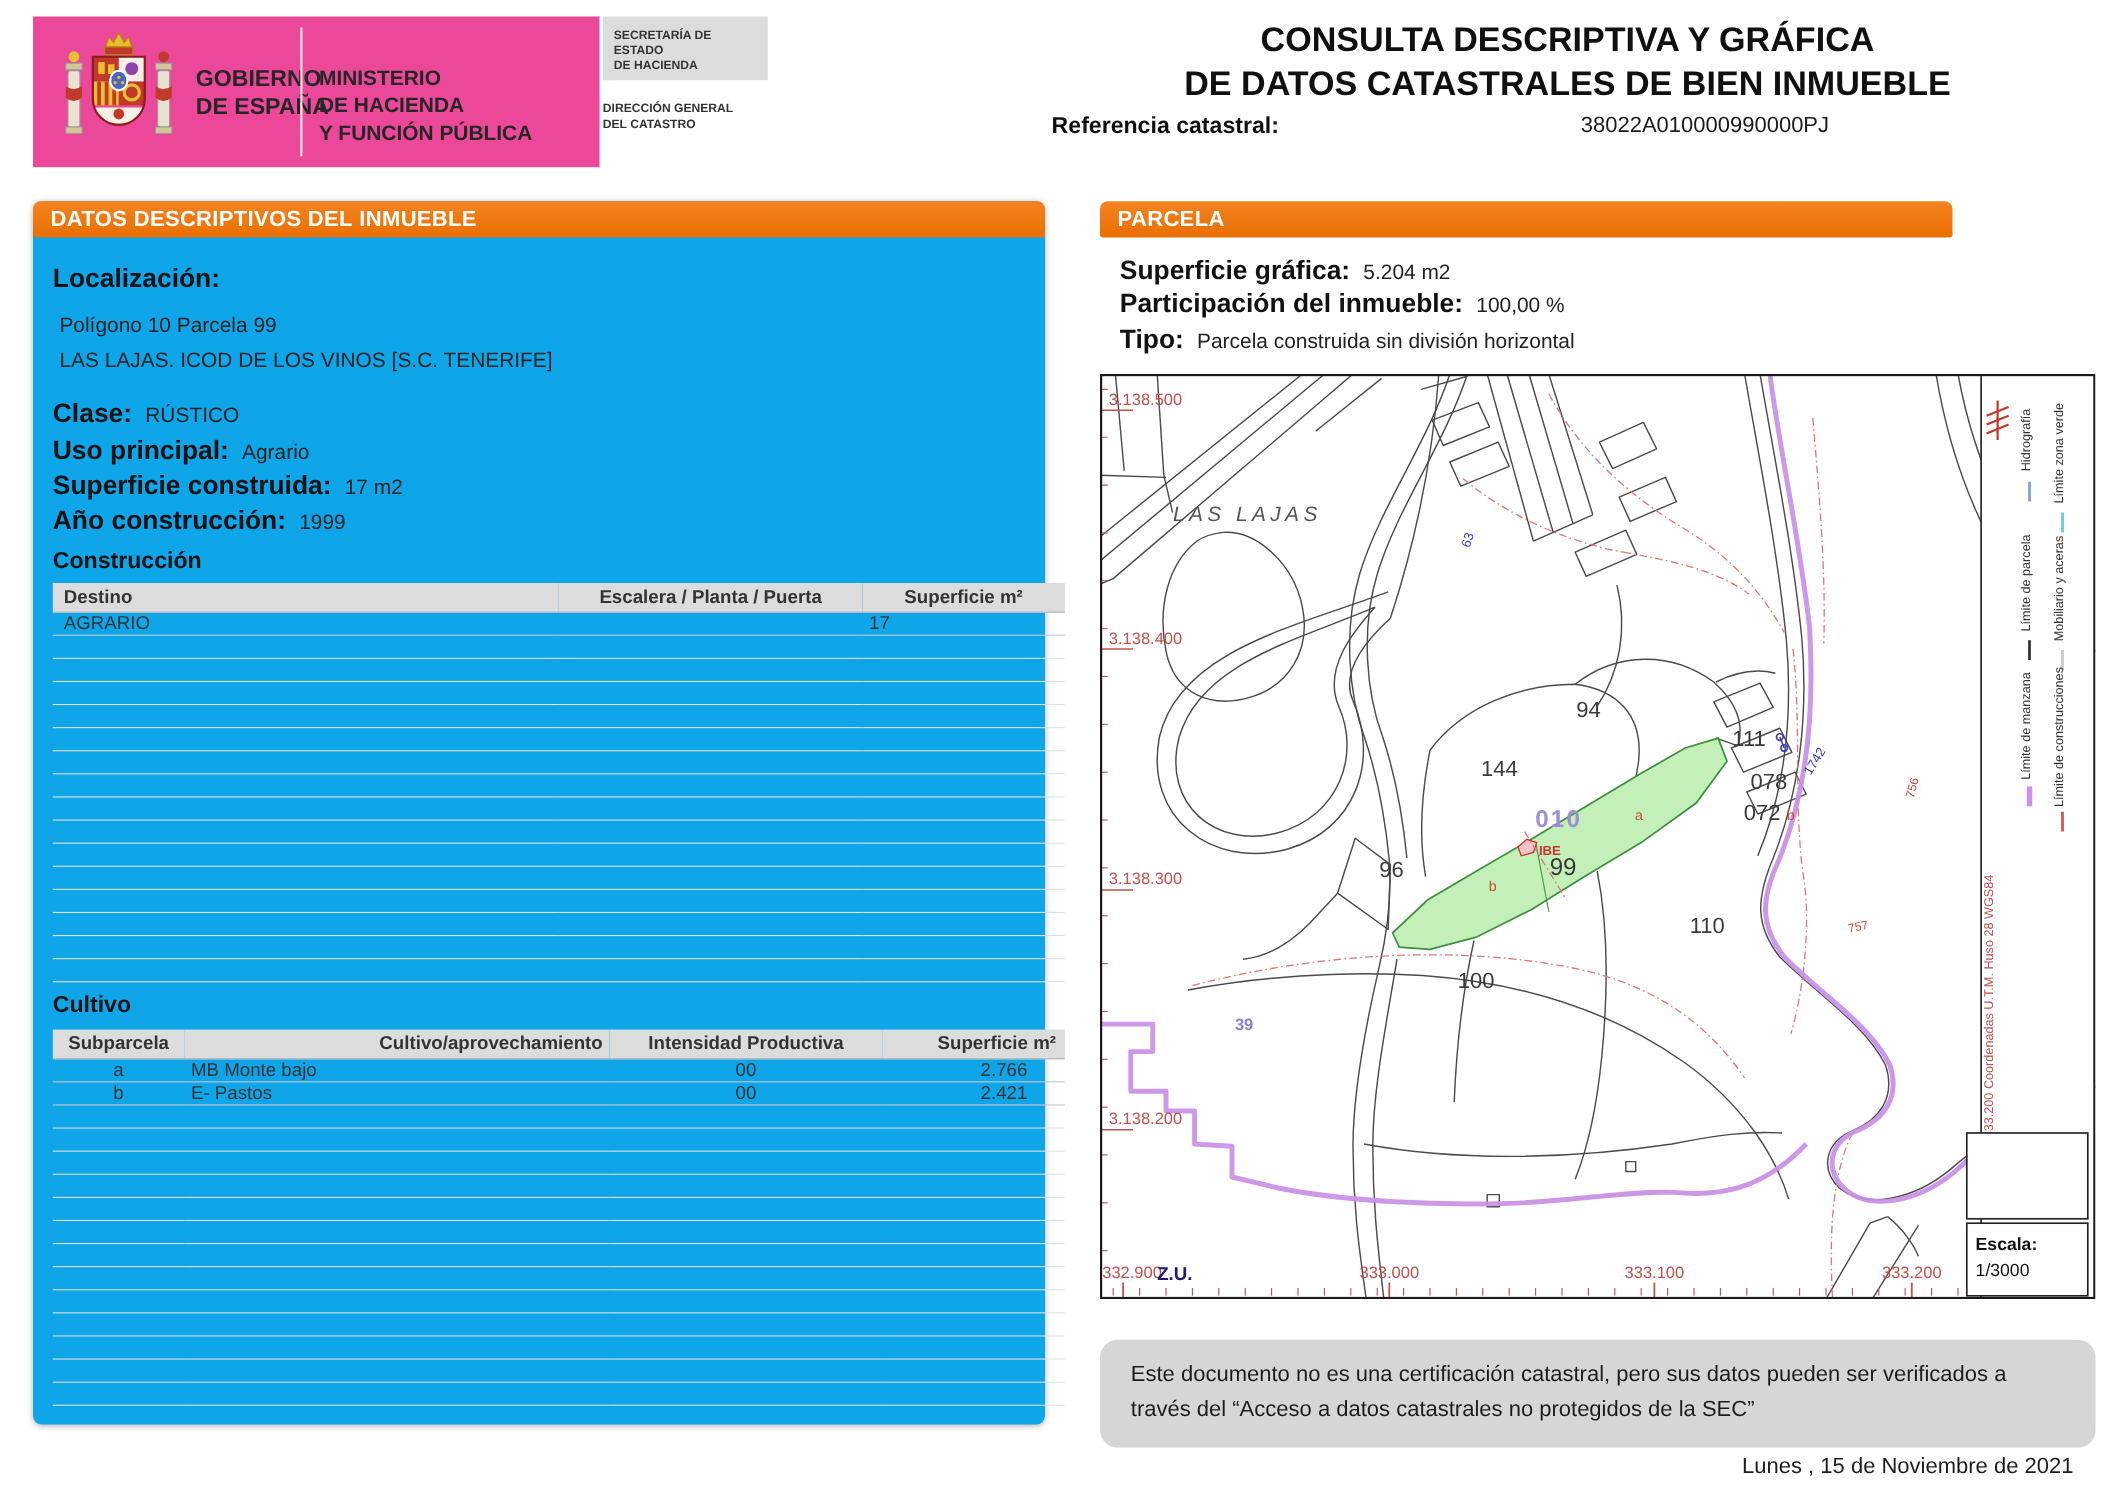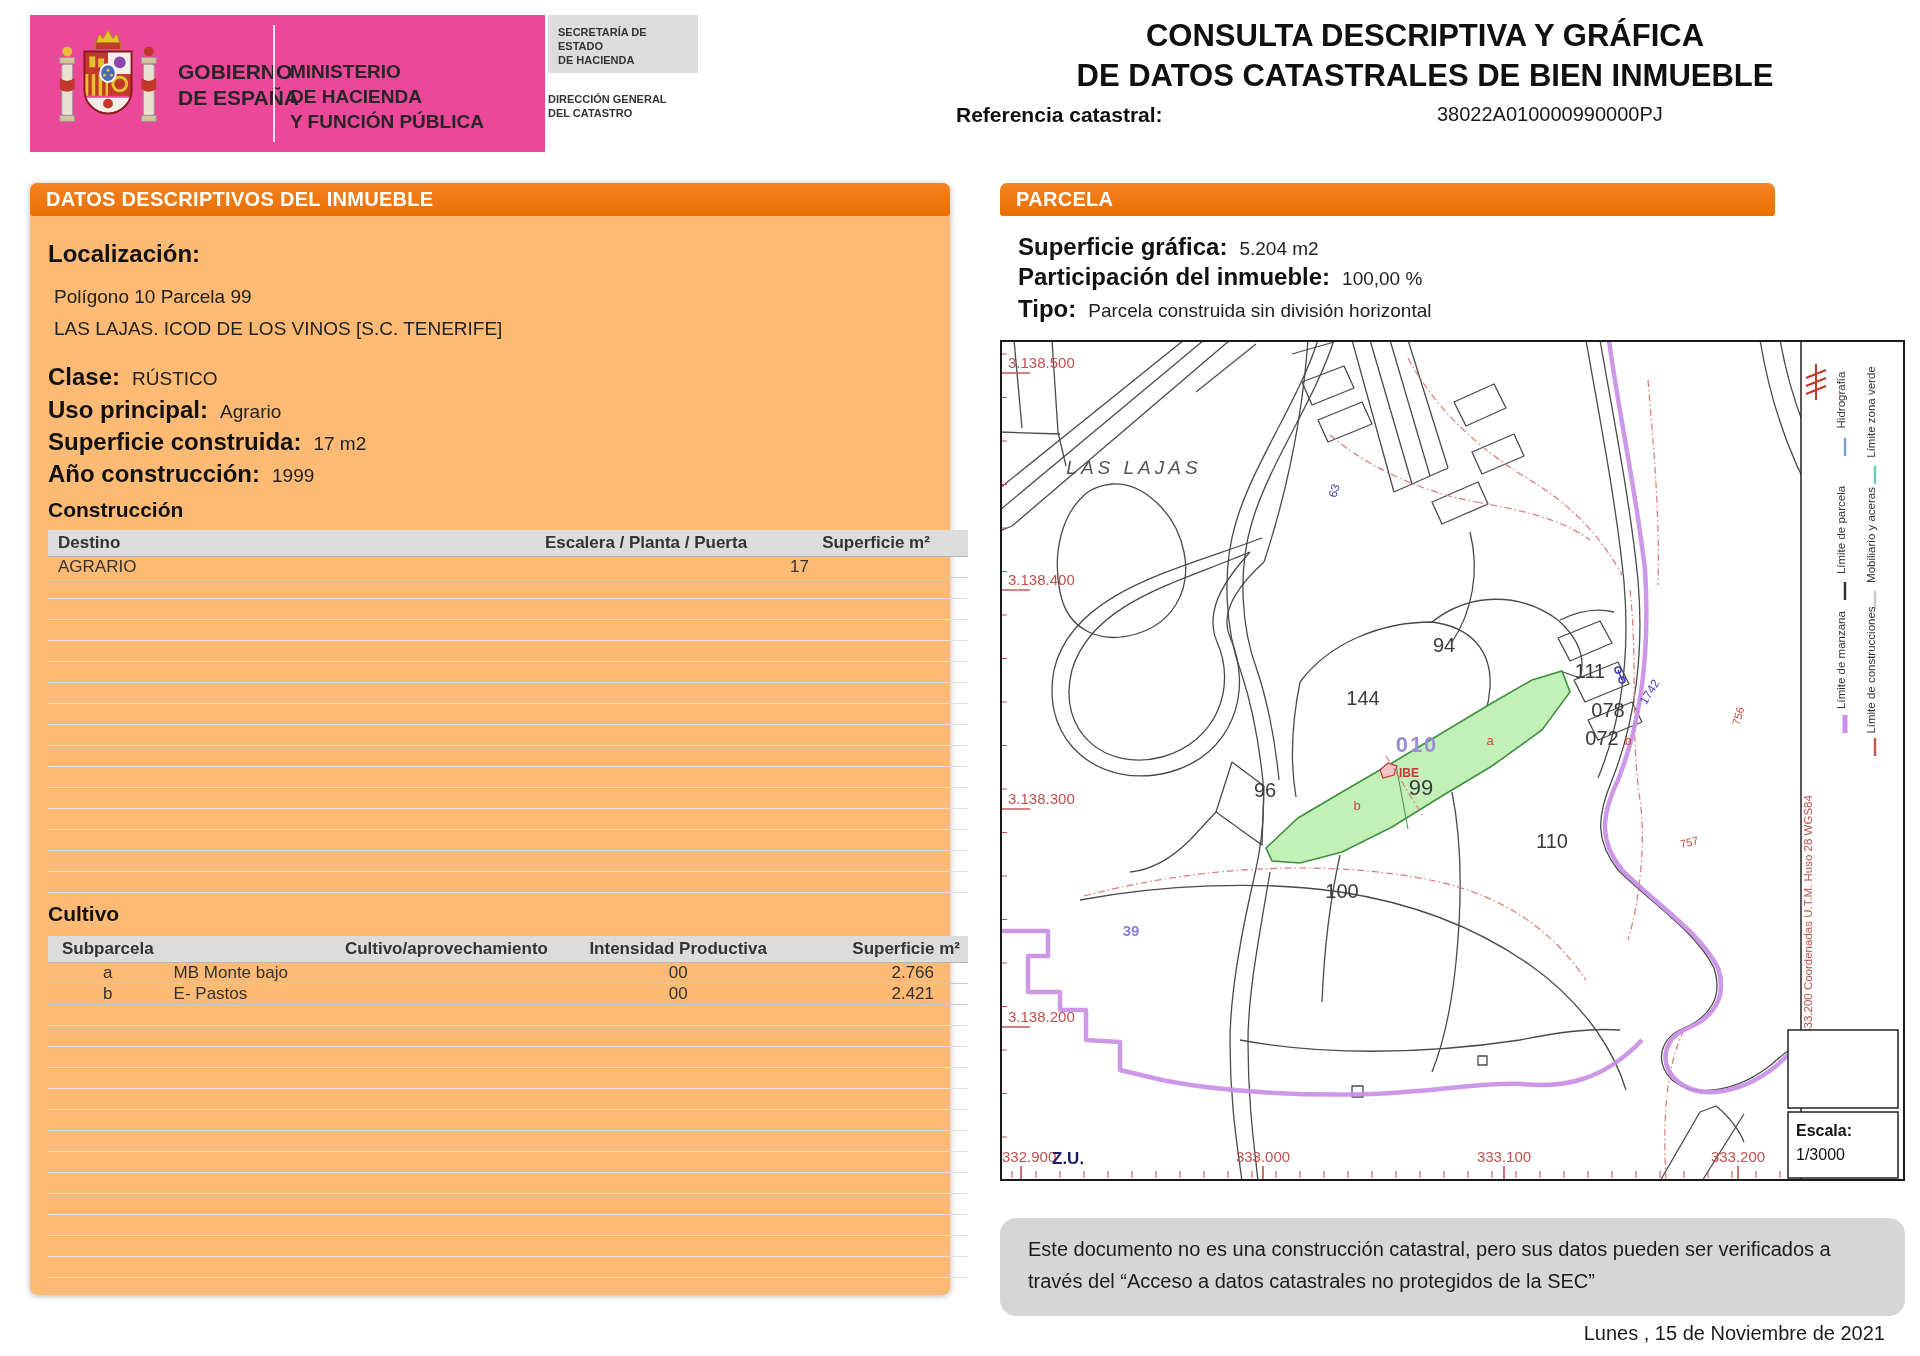--- a/index.html
+++ b/index.html
@@ -12,21 +12,21 @@
   .band-divider { position:absolute; left:243px; top:10px; width:2px; height:117px; background:rgba(255,255,255,.85); }
   .min-text { position:absolute; left:260px; top:44px; font-weight:bold; font-size:19px; line-height:25px; color:#262626; }
   .secretaria-box { position:absolute; left:548px; top:15px; width:150px; height:58px; background:#DCDCDC; padding:10px 8px 0 10px; font-size:11px; font-weight:bold; line-height:14px; color:#333; }
   .direccion-box { position:absolute; left:548px; top:92px; width:160px; font-size:11px; font-weight:bold; line-height:14px; color:#333; }
   .title-block { position:absolute; left:950px; top:16px; width:950px; text-align:center; font-weight:bold; font-size:31px; line-height:40px; color:#101010; }
   .ref-line { position:absolute; left:950px; top:103px; width:950px; height:30px; }
   .ref-label { position:absolute; left:6px; font-weight:bold; font-size:21px; color:#101010; }
   .ref-value { position:absolute; left:487px; font-size:20px; color:#1a1a1a; }
 
   
-  .panel-left { position:absolute; left:30px; top:183px; width:920px; height:1112px; background:#fdba74; border-radius:8px; box-shadow:0 1px 6px rgba(0,0,0,.3); }
+  .panel-left { position:absolute; left:30px; top:183px; width:920px; height:1112px; background:#0ea5e9; border-radius:8px; box-shadow:0 1px 6px rgba(0,0,0,.3); }
   .orange-bar { height:33px; background:linear-gradient(#f4831f,#e96f02); border-radius:7px 7px 3px 3px; color:#fff; font-size:20px; line-height:33px; padding-left:16px; letter-spacing:.3px; font-weight:600; }
   .orange-bar b { font-weight:800; }
   .panel-right-bar { position:absolute; left:1000px; top:183px; width:775px; }
 
   .pl-abs { position:absolute; left:18px; right:18px; }
   .lbl { font-weight:bold; font-size:24px; color:#111; }
   .val { font-size:19px; color:#222; margin-left:12px; }
   .plain { font-size:19px; color:#222; }
   .sec-title { font-weight:bold; font-size:21px; color:#111; }
 
@@ -579,16 +579,16 @@
 
   <rect x="788" y="690" width="110" height="78" fill="#fff" stroke="#222" stroke-width="1.5"></rect>
   <rect x="788" y="772" width="110" height="66" fill="#fff" stroke="#222" stroke-width="1.5"></rect>
   <text class="mesc" x="796" y="796">Escala:</text>
   <text class="mesc2" x="796" y="820">1/3000</text>
 
   <rect x="1" y="1" width="903" height="839" fill="none" stroke="#1a1a1a" stroke-width="2"></rect>
 </svg>
 
 <div class="disclaimer">
-  <div>Este documento no es una construcción catastral, pero sus datos pueden ser verificados a</div>
+  <div>Este documento no es una certificación catastral, pero sus datos pueden ser verificados a</div>
   <div>través del “Acceso a datos catastrales no protegidos de la SEC”</div>
 </div>
 <div class="date-line">Lunes , 15 de Noviembre de 2021</div>
 
 </body></html>

